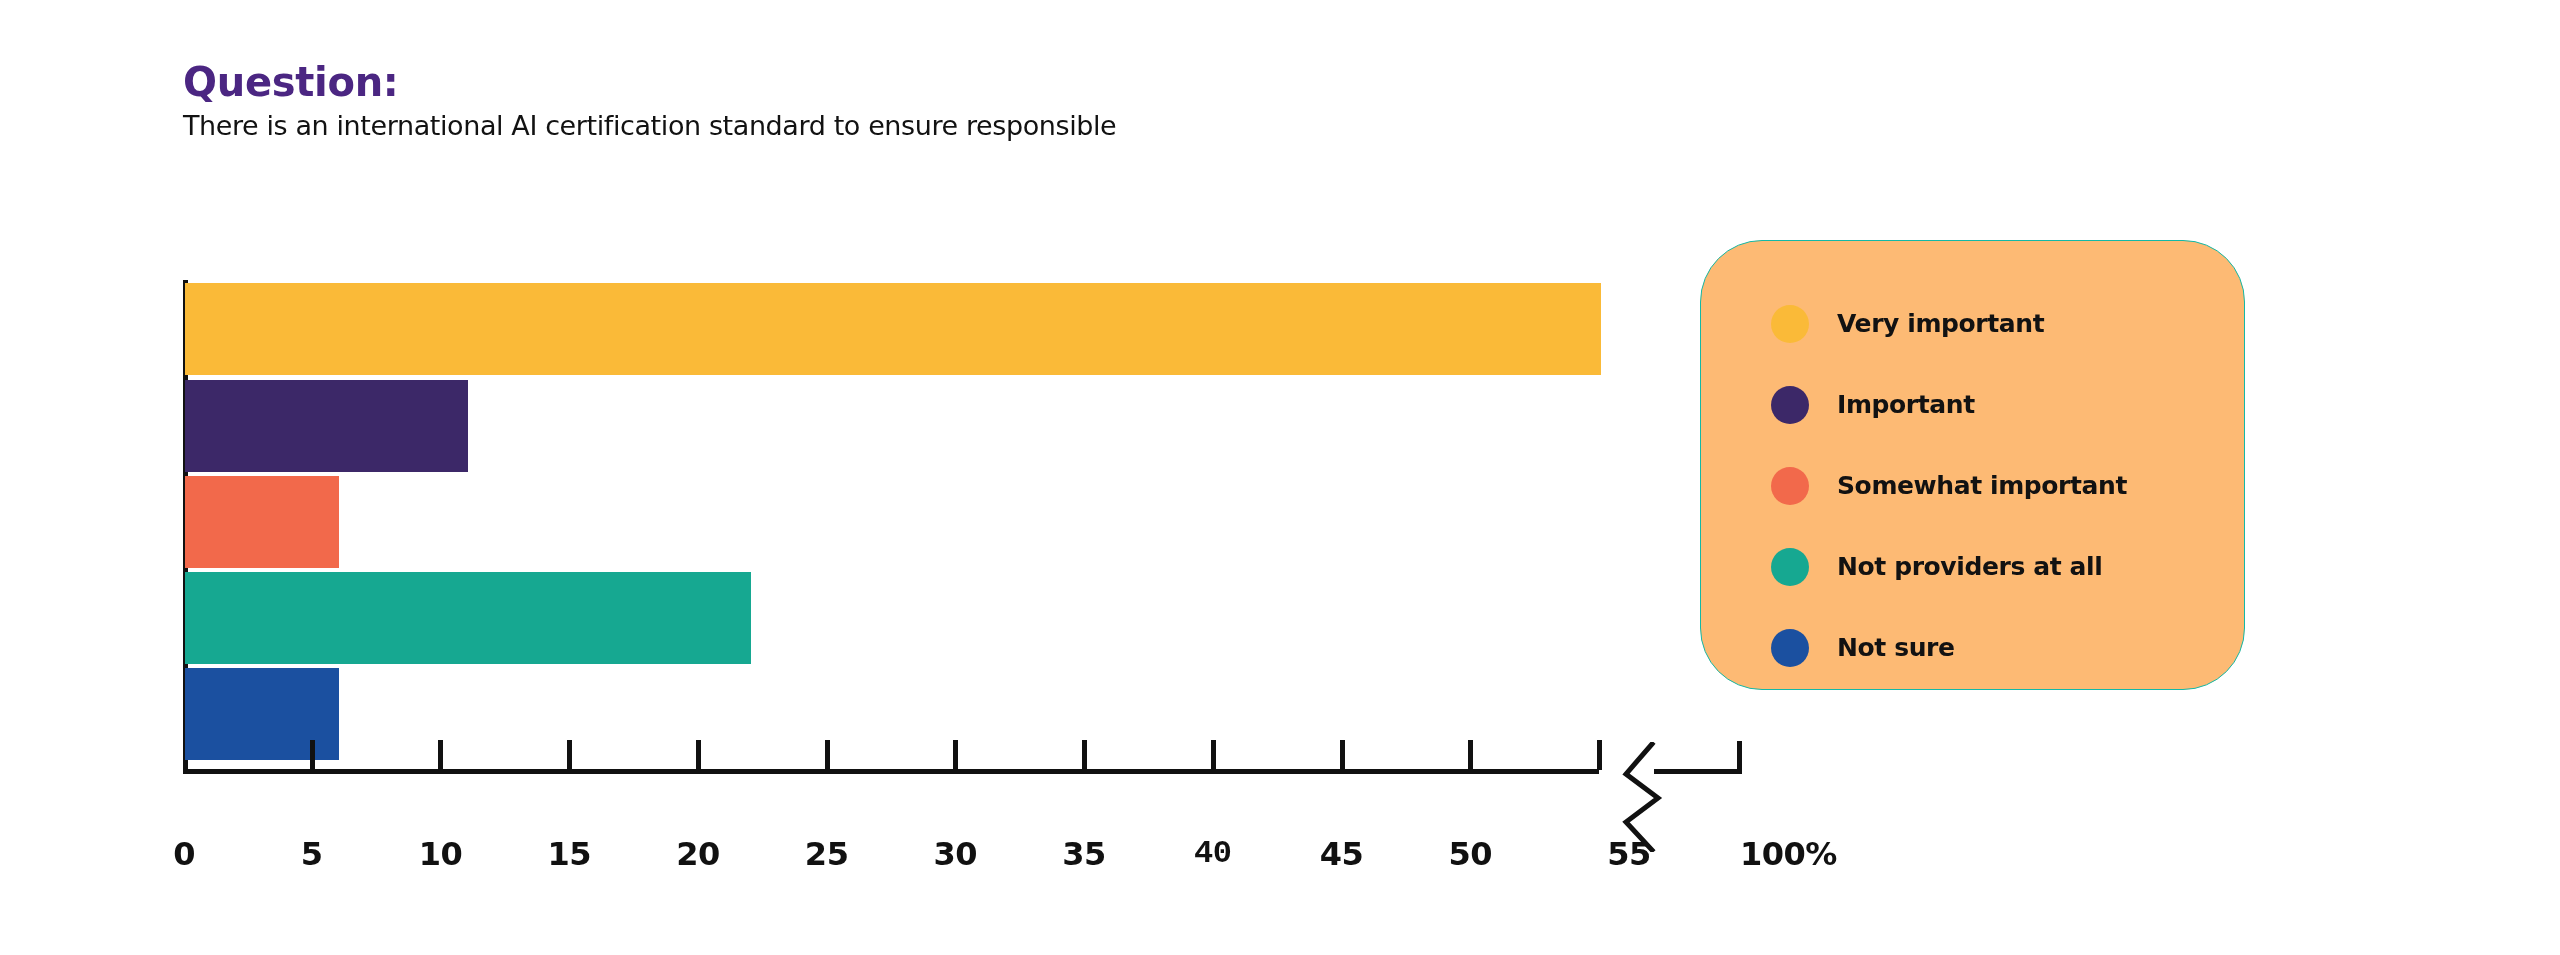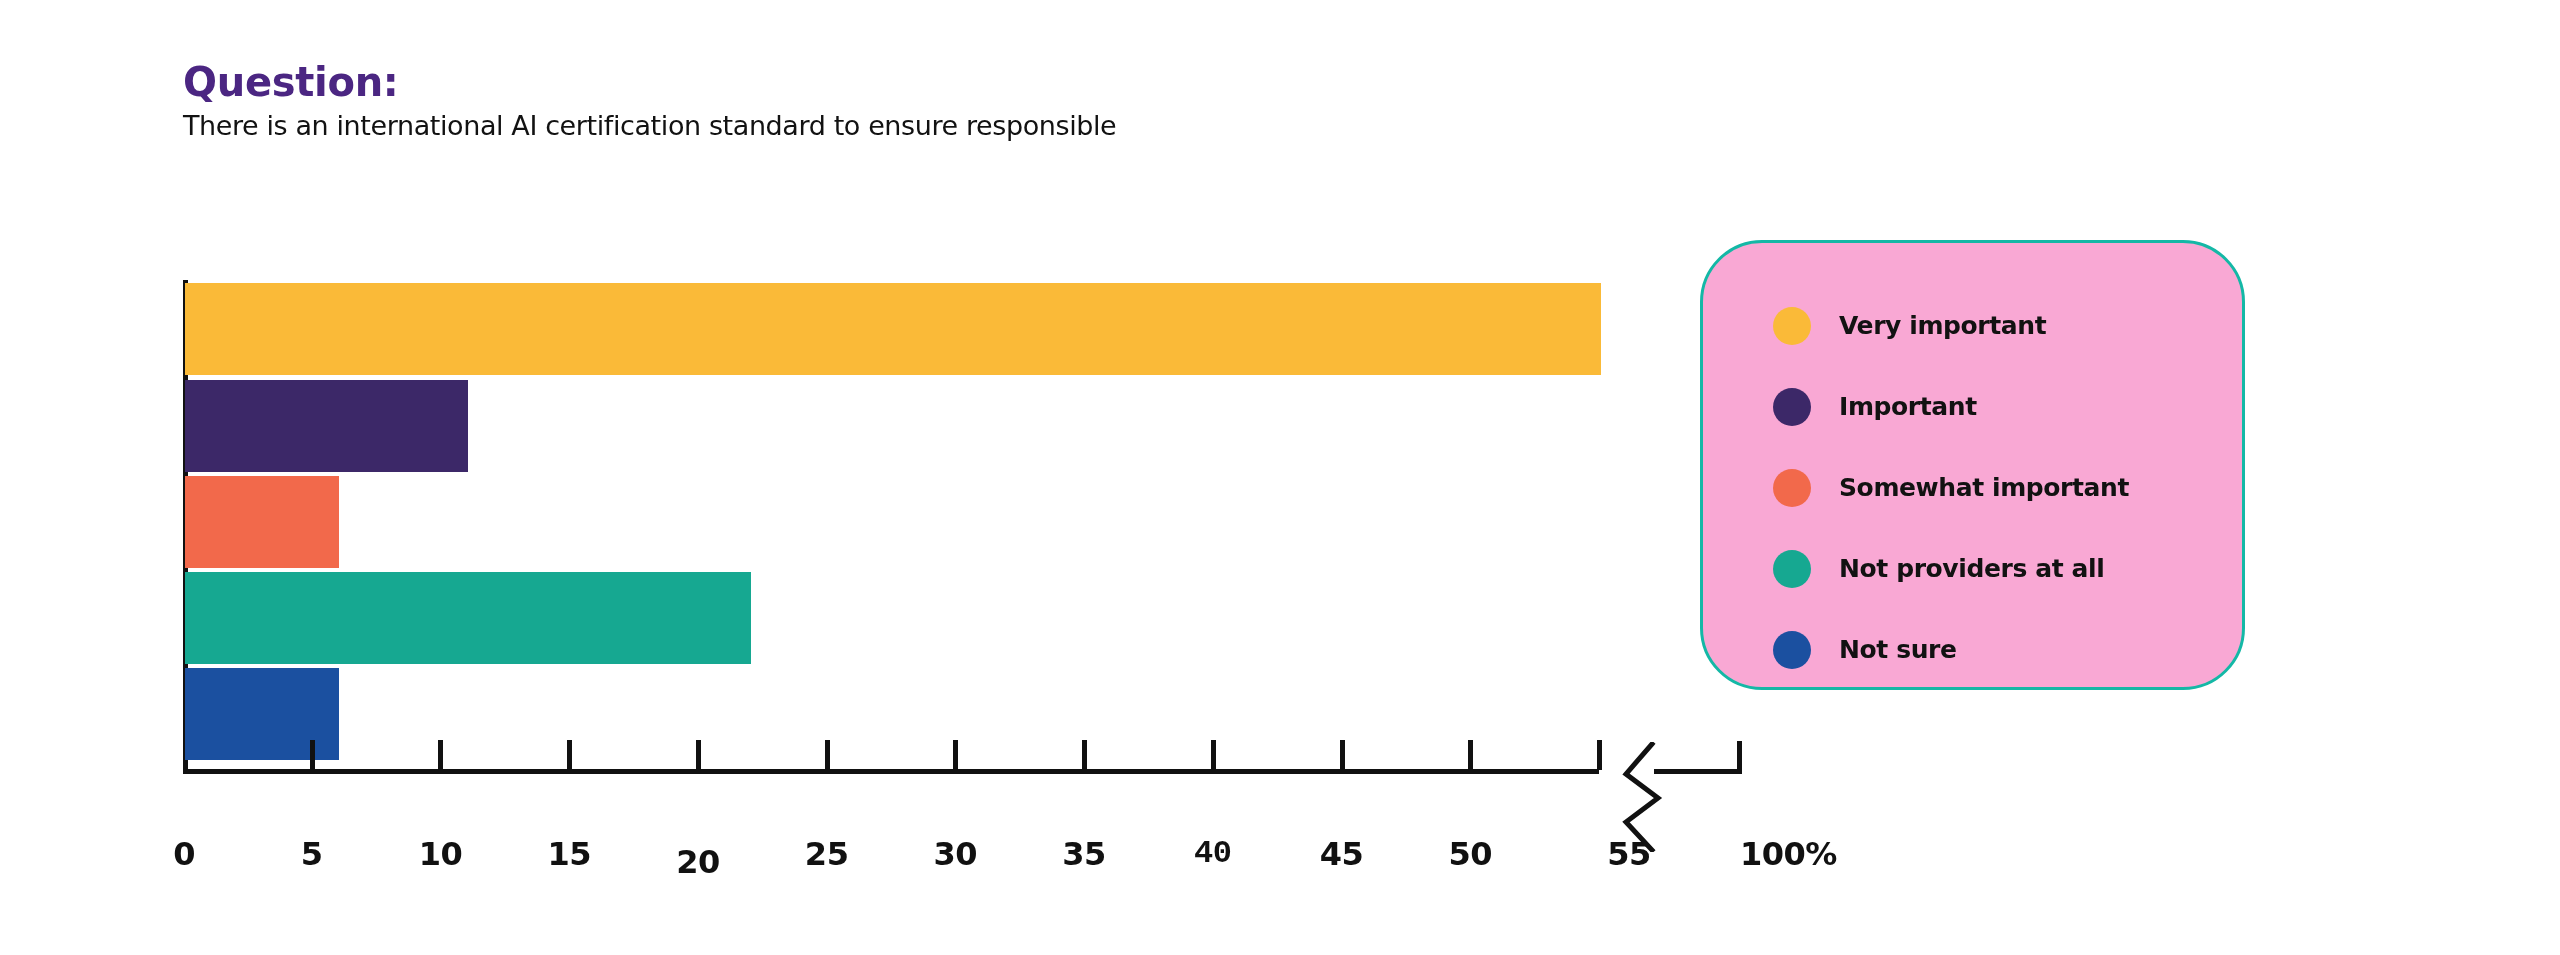--- a/index.html
+++ b/index.html
@@ -135,24 +135,24 @@
     height: 110px;
   }
 
   
   #legend-box {
     position: absolute;
     left: 1700px;
     top: 240px;
     width: 545px;
     height: 450px;
-    border: 3px solid #14b8a6;
+    border: 1px solid #14b8a6;
     border-radius: 62px;
     box-sizing: border-box;
-    background: #f9a8d4;
+    background: #fdba74;
   }
   #legend-list {
     position: absolute;
     left: 70px;
     top: 42px;
     width: 470px;
   }
   .legend-item {
     display: flex;
     align-items: center;
@@ -208,21 +208,21 @@
       <div class="tick" style="left: 1210.82px;"></div>
       <div class="tick" style="left: 1339.55px;"></div>
       <div class="tick" style="left: 1468.27px;"></div>
       <div class="tick" style="left: 1597px;"></div>
     </div>
   <div id="tick-labels">
       <div class="tick-label" id="tick-label-0" style="left: 183px;">0</div>
       <div class="tick-label" id="tick-label-5" style="left: 311.727px;">5</div>
       <div class="tick-label" id="tick-label-10" style="left: 440.455px;">10</div>
       <div class="tick-label" id="tick-label-15" style="left: 569.182px;">15</div>
-      <div class="tick-label" id="tick-label-20" style="left: 697.909px; margin-top: 8px;">20</div>
+      <div class="tick-label" id="tick-label-20" style="left: 697.909px;">20</div>
       <div class="tick-label" id="tick-label-25" style="left: 826.636px;">25</div>
       <div class="tick-label" id="tick-label-30" style="left: 955.364px;">30</div>
       <div class="tick-label" id="tick-label-35" style="left: 1084.09px;">35</div>
       <div class="tick-label" id="tick-label-40" style="left: 1212.82px; font-family: Liberation Mono, monospace;">40</div>
       <div class="tick-label" id="tick-label-45" style="left: 1341.55px;">45</div>
       <div class="tick-label" id="tick-label-50" style="left: 1470.27px;">50</div>
       <div class="tick-label" id="tick-label-55" style="left: 1629px;">55</div>
     </div>
 
   <svg id="axis-break-icon" viewBox="0 0 60 110">

